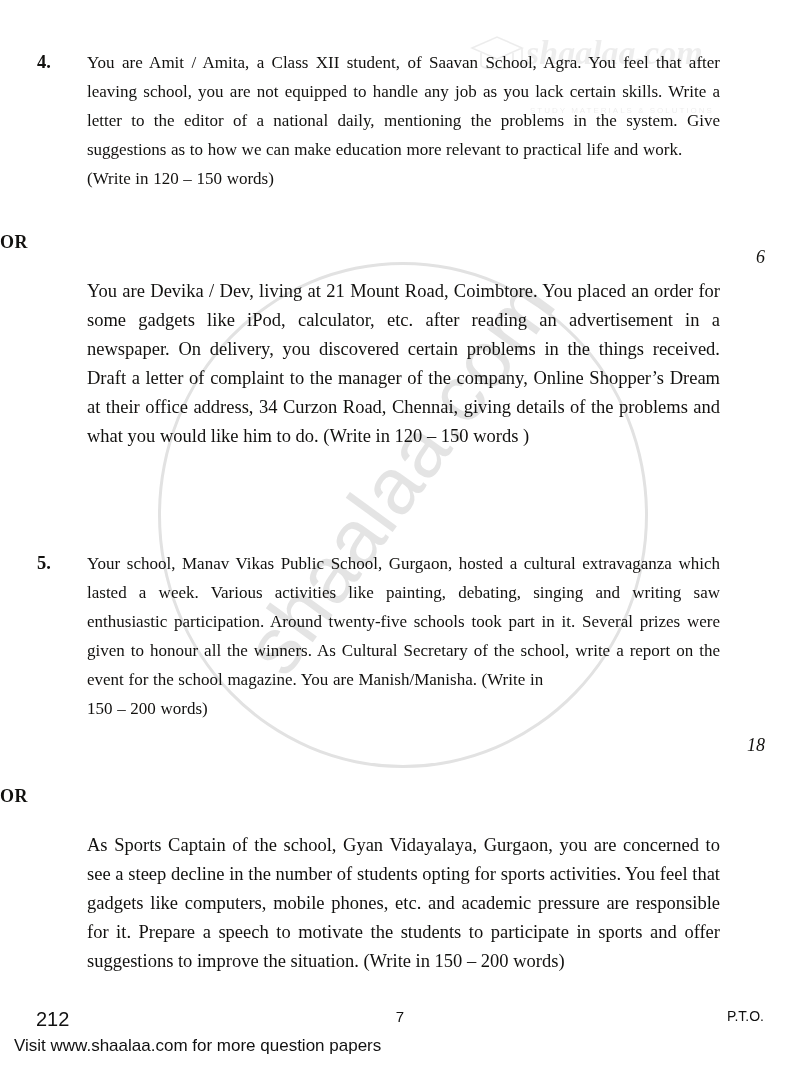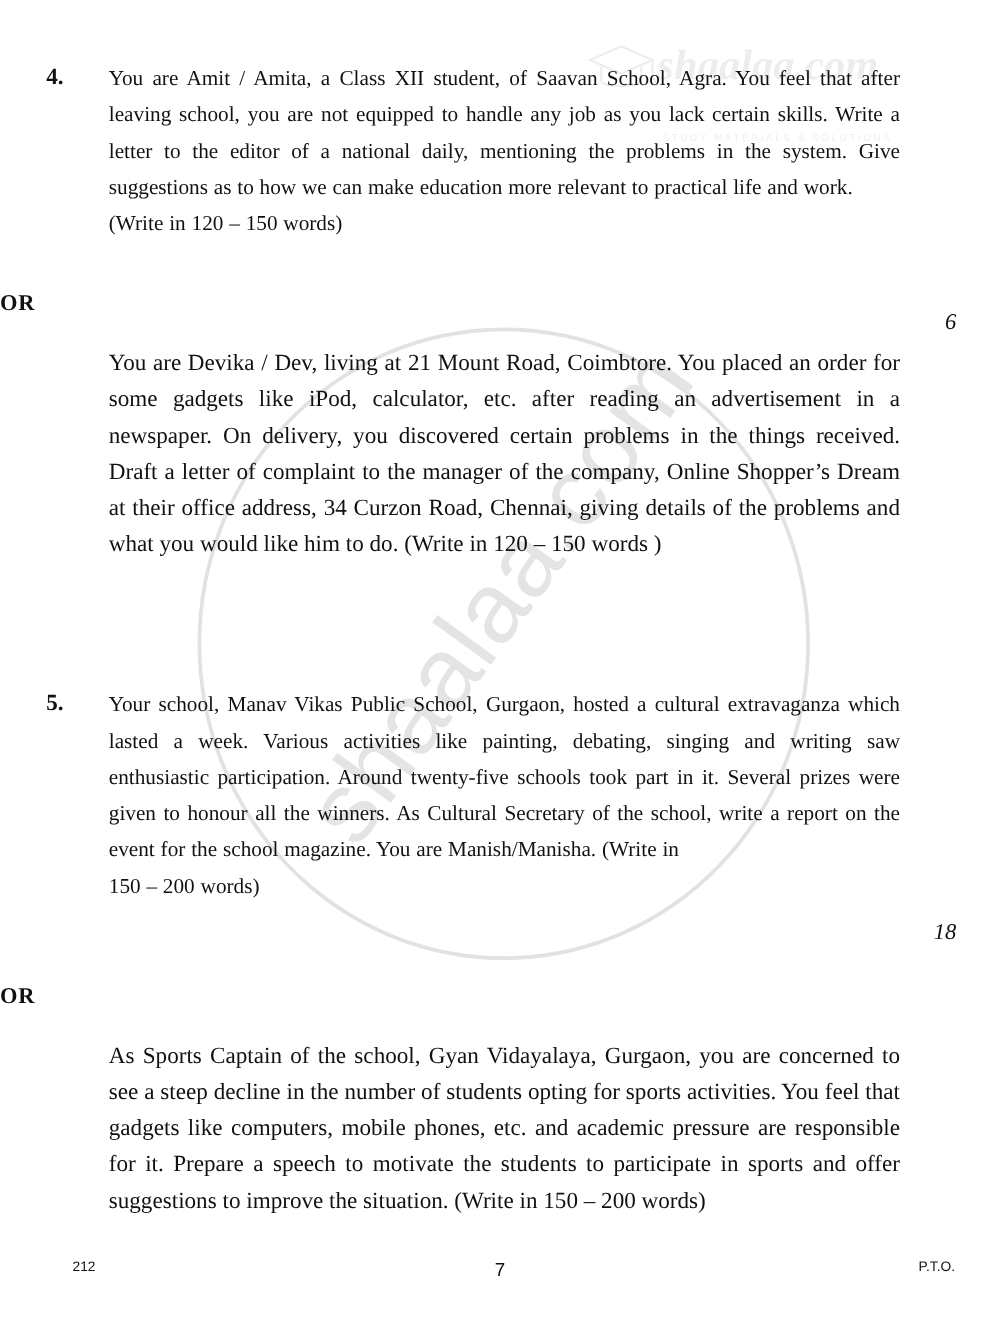--- a/index.html
+++ b/index.html
@@ -158,36 +158,35 @@
     width: 800px;
     height: 66px;
     z-index: 3;
     font-family: "Liberation Sans", "DejaVu Sans", sans-serif;
     color: #111;
   }
   .f-left {
     position: absolute;
     left: 36px;
     top: 0;
-    font-size: 11px;
-    margin-left: 22px;
+    font-size: 20px;
   }
   .f-center {
     position: absolute;
     left: 0;
     top: 0;
     width: 800px;
     text-align: center;
     font-size: 15px;
   }
   .f-right {
     position: absolute;
     right: 36px;
     top: 0;
-    font-size: 11px;
+    font-size: 14px;
   }
   .f-visit {
     position: absolute;
     left: 14px;
     top: 28px;
     font-size: 17px;
   }
 </style>
 </head>
 <body>
@@ -233,13 +232,14 @@
   <div class="or-sep" style="top:786px;">OR</div>
 
   <div class="alt-para" style="top:831px;">As Sports Captain of the school, Gyan Vidayalaya, Gurgaon, you are concerned to see a steep decline in the number of students opting for sports activities. You feel that gadgets like computers, mobile phones, etc. and academic pressure are responsible for it. Prepare a speech to motivate the students to participate in sports and offer suggestions to improve the situation. (Write in 150 – 200 words)</div>
 
 </div>
 
 <div id="footer">
   <div class="f-left">212</div>
   <div class="f-center">7</div>
   <div class="f-right">P.T.O.</div>
+  <div class="f-visit">Visit www.shaalaa.com for more question papers</div>
 </div>
 
 </body></html>

